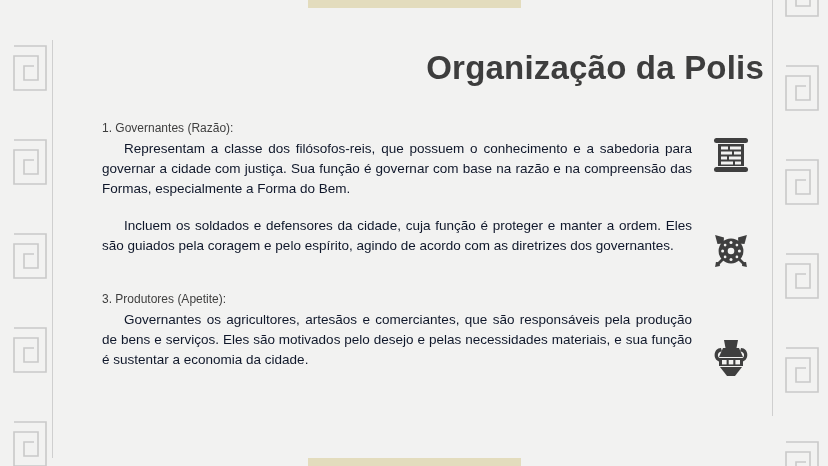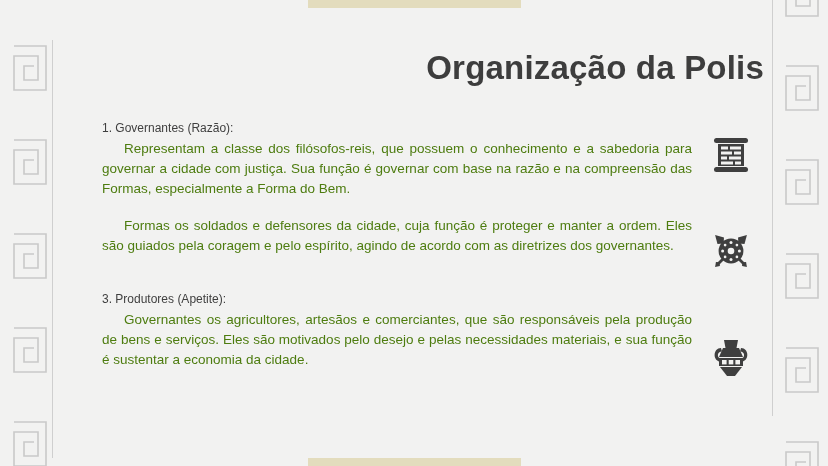--- a/index.html
+++ b/index.html
@@ -101,21 +101,21 @@
 
   .section-heading {
     font-size: 12px;
     color: #3f3f3f;
     line-height: 20px;
     margin: 0 0 1px 0;
   }
 
   .section-body {
     font-size: 13.5px;
-    color: #4d7c0f;
+    color: #0f172a;
     line-height: 20px;
     text-align: justify;
     text-indent: 22px;
     margin: 0;
   }
 
   
   .icon-col {
     position: absolute;
     left: 707px;
@@ -194,21 +194,21 @@
   <div class="page-title">Organização da Polis</div>
 
   <div class="content">
 
     <div class="section">
       <p class="section-heading">1. Governantes (Razão):</p>
       <p class="section-body">Representam a classe dos filósofos-reis, que possuem o conhecimento e a sabedoria para governar a cidade com justiça. Sua função é governar com base na razão e na compreensão das Formas, especialmente a Forma do Bem.</p>
     </div>
 
     <div class="section">
-      <p class="section-body">Formas os soldados e defensores da cidade, cuja função é proteger e manter a ordem. Eles são guiados pela coragem e pelo espírito, agindo de acordo com as diretrizes dos governantes.</p>
+      <p class="section-body">Incluem os soldados e defensores da cidade, cuja função é proteger e manter a ordem. Eles são guiados pela coragem e pelo espírito, agindo de acordo com as diretrizes dos governantes.</p>
     </div>
 
     <div class="section">
       <p class="section-heading">3. Produtores (Apetite):</p>
       <p class="section-body">Governantes os agricultores, artesãos e comerciantes, que são responsáveis pela produção de bens e serviços. Eles são motivados pelo desejo e pelas necessidades materiais, e sua função é sustentar a economia da cidade.</p>
     </div>
 
   </div>
 
   <div class="icon-col">

